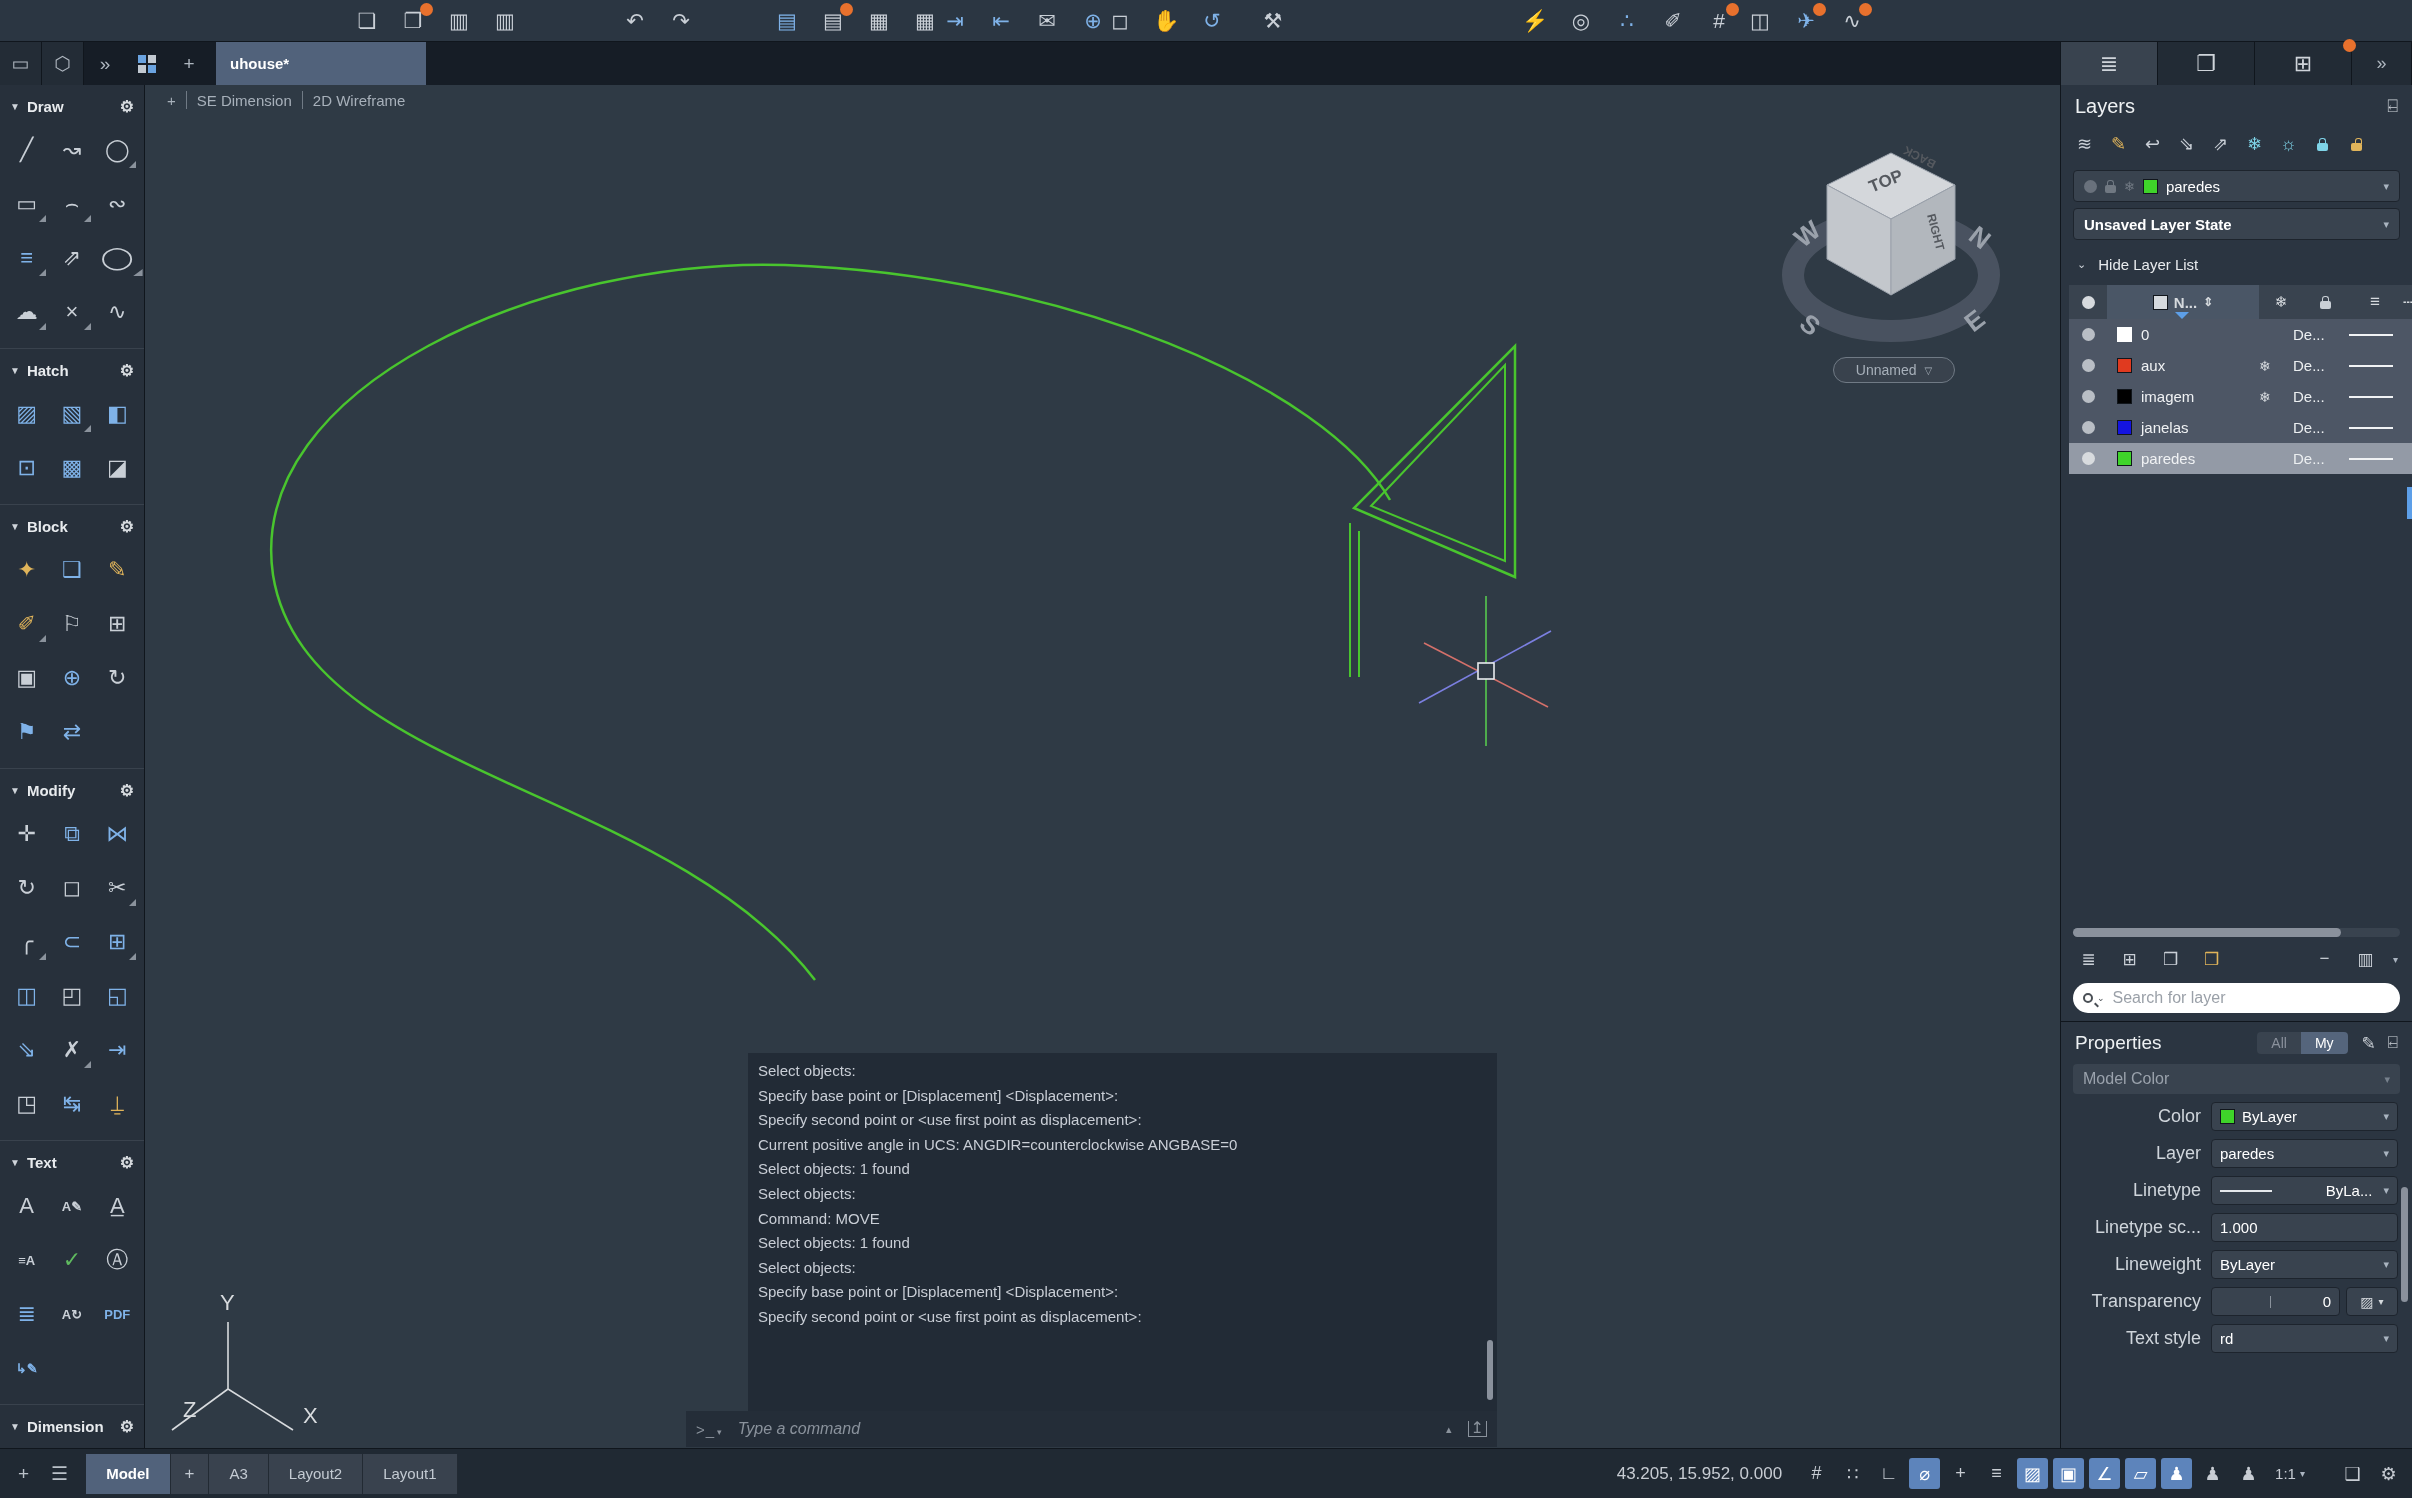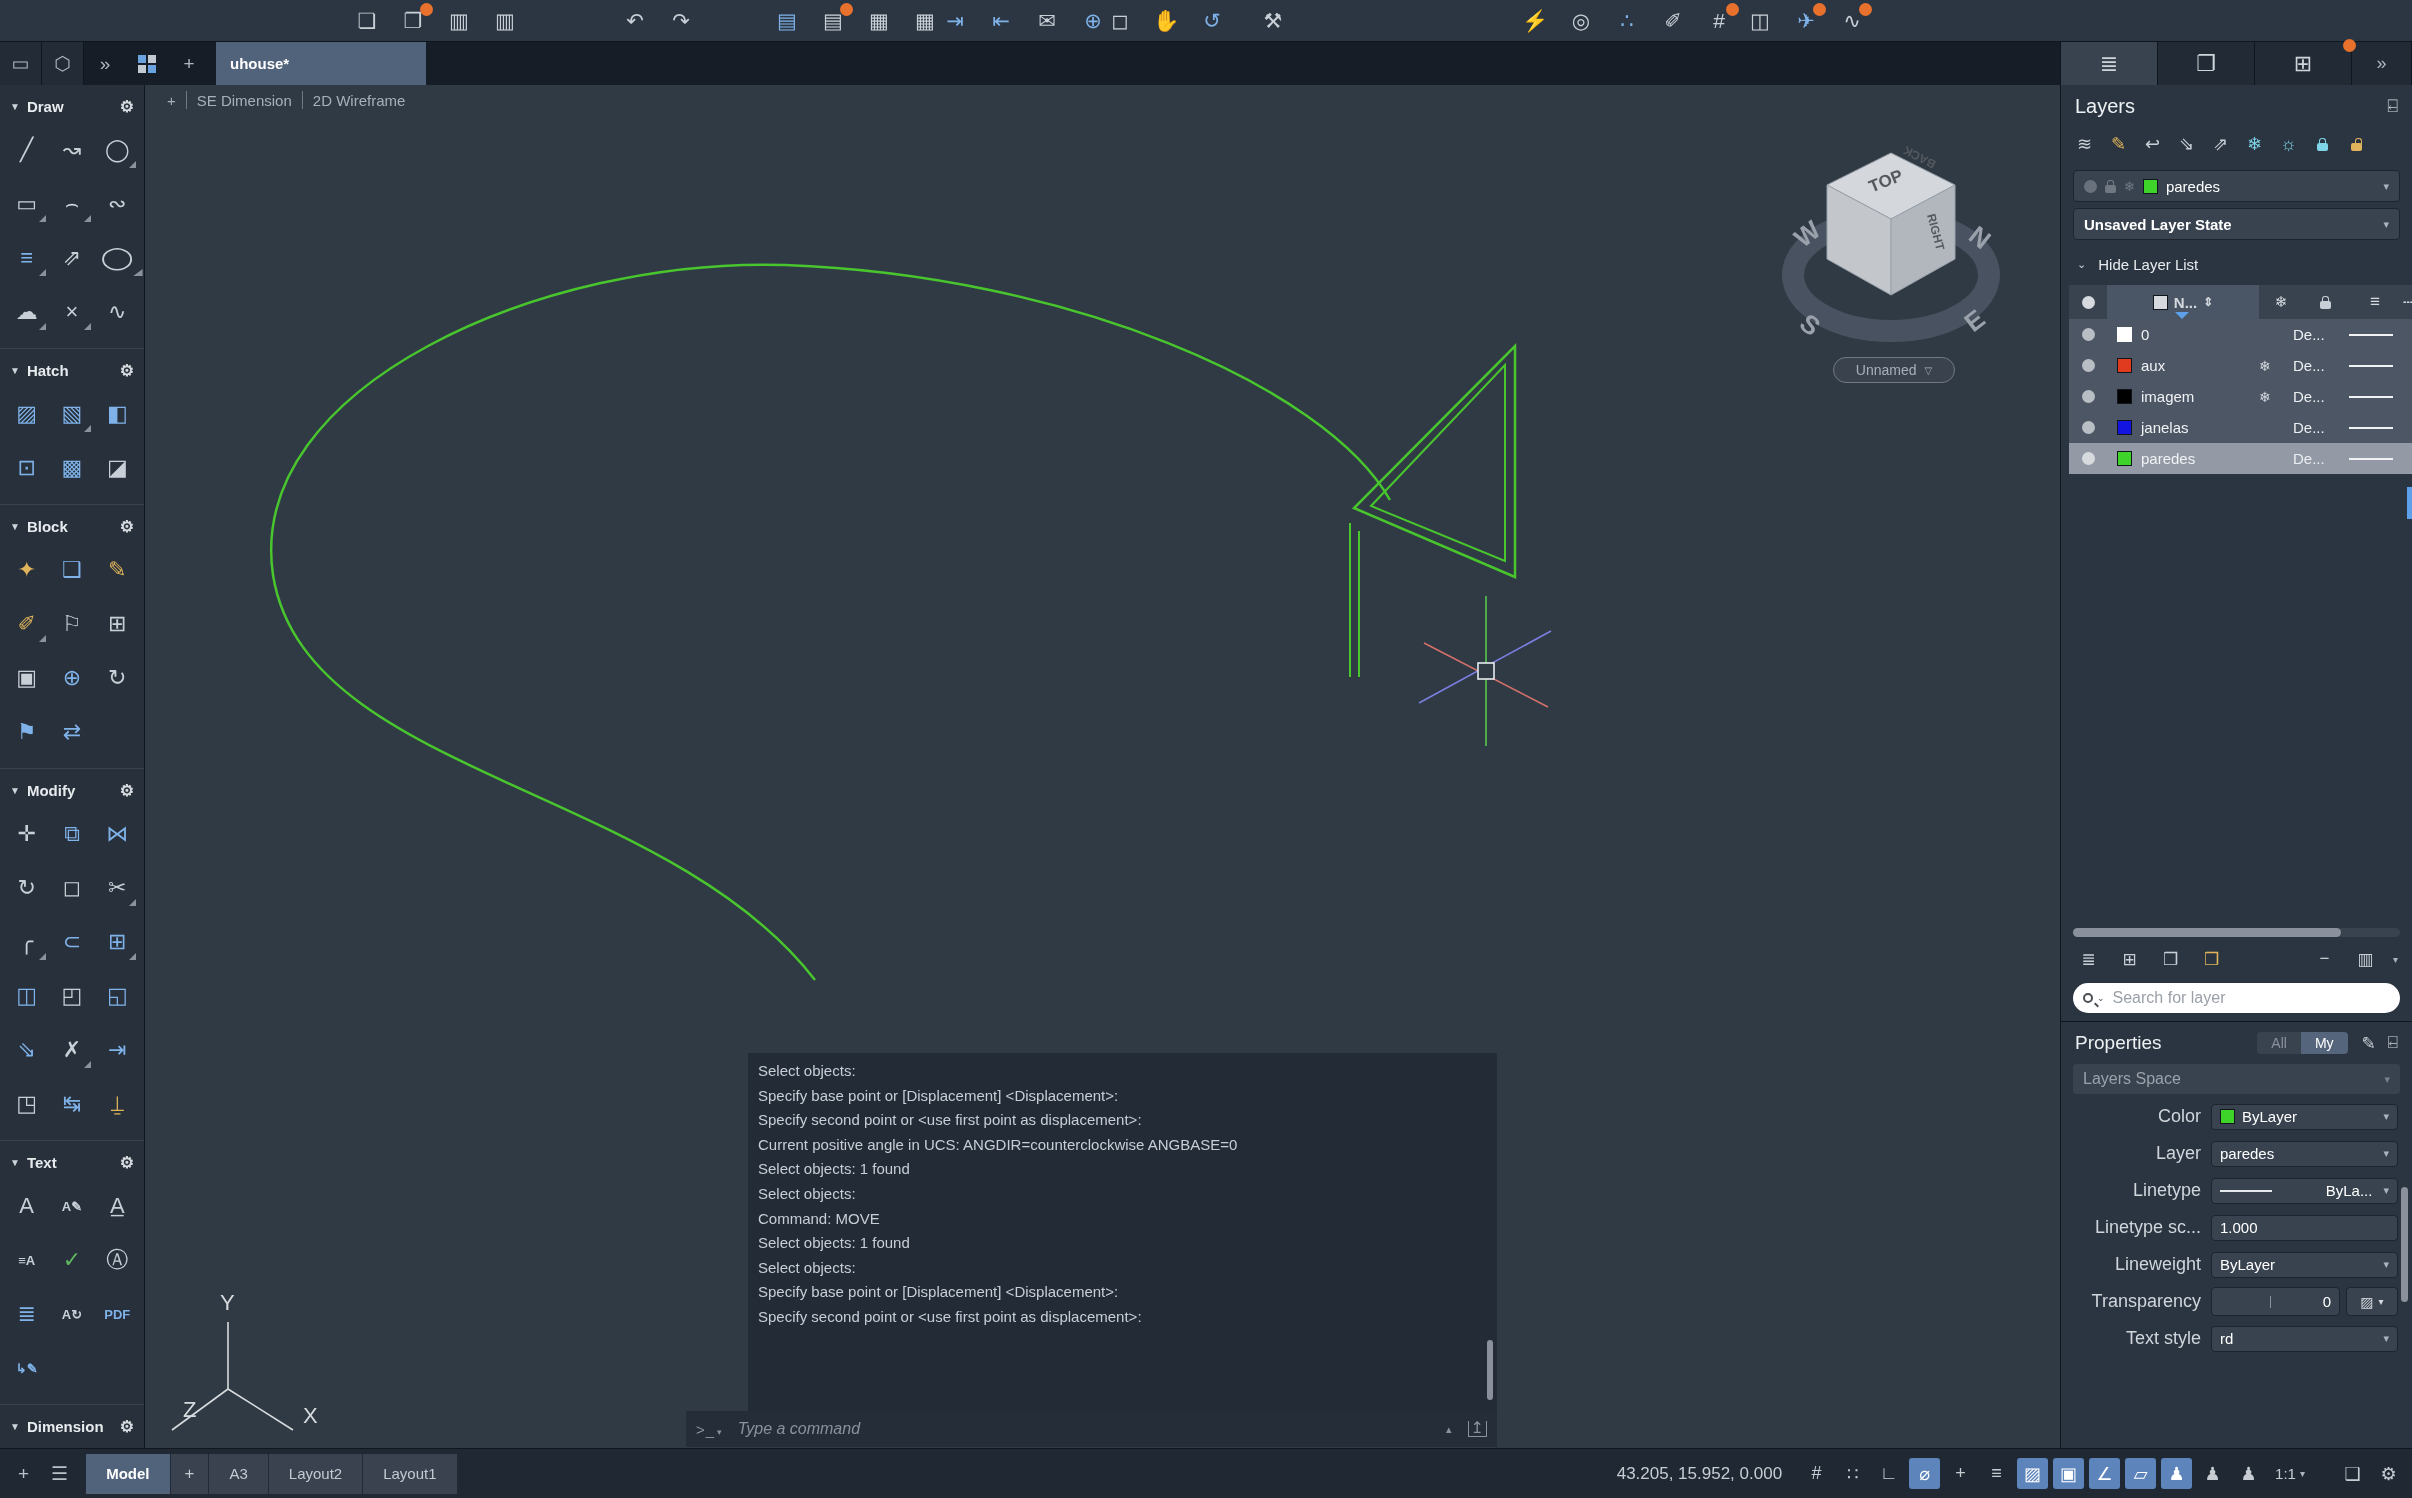--- a/index.html
+++ b/index.html
@@ -117,22 +117,22 @@
   .toggle{display:flex;margin-left:auto;border-radius:4px;overflow:hidden;font-size:14px;}
   .toggle span{padding:3px 14px;}
   .toggle .off{background:#39434f;color:#8a919c;}
   .toggle .on{background:#55657c;color:#fff;}
   #props .phicons{display:flex;gap:12px;margin-left:14px;color:#cfd4da;font-size:17px;}
   .mspace{margin:4px 12px;height:30px;background:#39434f;border-radius:4px;display:flex;align-items:center;
           padding:0 10px;color:#9aa2ac;font-size:16px;}
   .mspace .dar{margin-left:auto;color:#77818d;font-size:11px;}
   .prow{display:flex;align-items:center;height:37px;padding:0 14px 0 0;}
   .plabel{flex:0 0 150px;text-align:right;color:#cfd5db;font-size:18px;padding-right:10px;}
-  .pctrl{flex:1;height:18px;background:#39434f;border:1px solid #1d242d;border-radius:4px;
-         display:flex;align-items:center;padding:12px 8px;gap:7px;color:#fff;font-size:15px;}
+  .pctrl{flex:1;height:29px;background:#39434f;border:1px solid #1d242d;border-radius:4px;
+         display:flex;align-items:center;padding:4px 8px;gap:7px;color:#fff;font-size:15px;}
   .pctrl .dar{margin-left:auto;color:#aab4c0;font-size:11px;}
   .lineglyph{width:52px;height:2px;background:#e6e9ec;}
   .tr-wrap{flex:1;display:flex;gap:6px;}
   .tr-slider{flex:1;height:29px;background:#39434f;border:1px solid #1d242d;border-radius:4px;
              display:flex;align-items:center;padding:0 8px;color:#fff;font-size:15px;position:relative;}
   .tr-slider .val{margin-left:auto;}
   .tr-slider .notch{position:absolute;left:46%;top:8px;width:1px;height:12px;background:#8a929c;}
   .tr-btn{flex:0 0 52px;height:29px;background:#39434f;border:1px solid #1d242d;border-radius:4px;
           display:flex;align-items:center;justify-content:center;gap:5px;color:#d6dade;font-size:14px;}
   #vthumb{position:absolute;right:4px;top:1145px;width:7px;height:115px;background:#8a919c;border-radius:4px;}
@@ -591,21 +591,21 @@
         <span class="off">All</span>
         <span class="on">My</span>
       </span>
       <span class="phicons">
         <span>✎</span>
         <span>⍇</span>
       </span>
     </div>
 
     <div class="mspace">
-      <span>Layers Space</span>
+      <span>Model Color</span>
       <span class="dar">▾</span>
     </div>
 
     <div class="prow">
       <span class="plabel">Color</span>
       <span class="pctrl">
         <span class="swatch" style="background: rgb(63, 212, 42);"></span>
         <span>ByLayer</span>
         <span class="dar">▾</span>
       </span>

